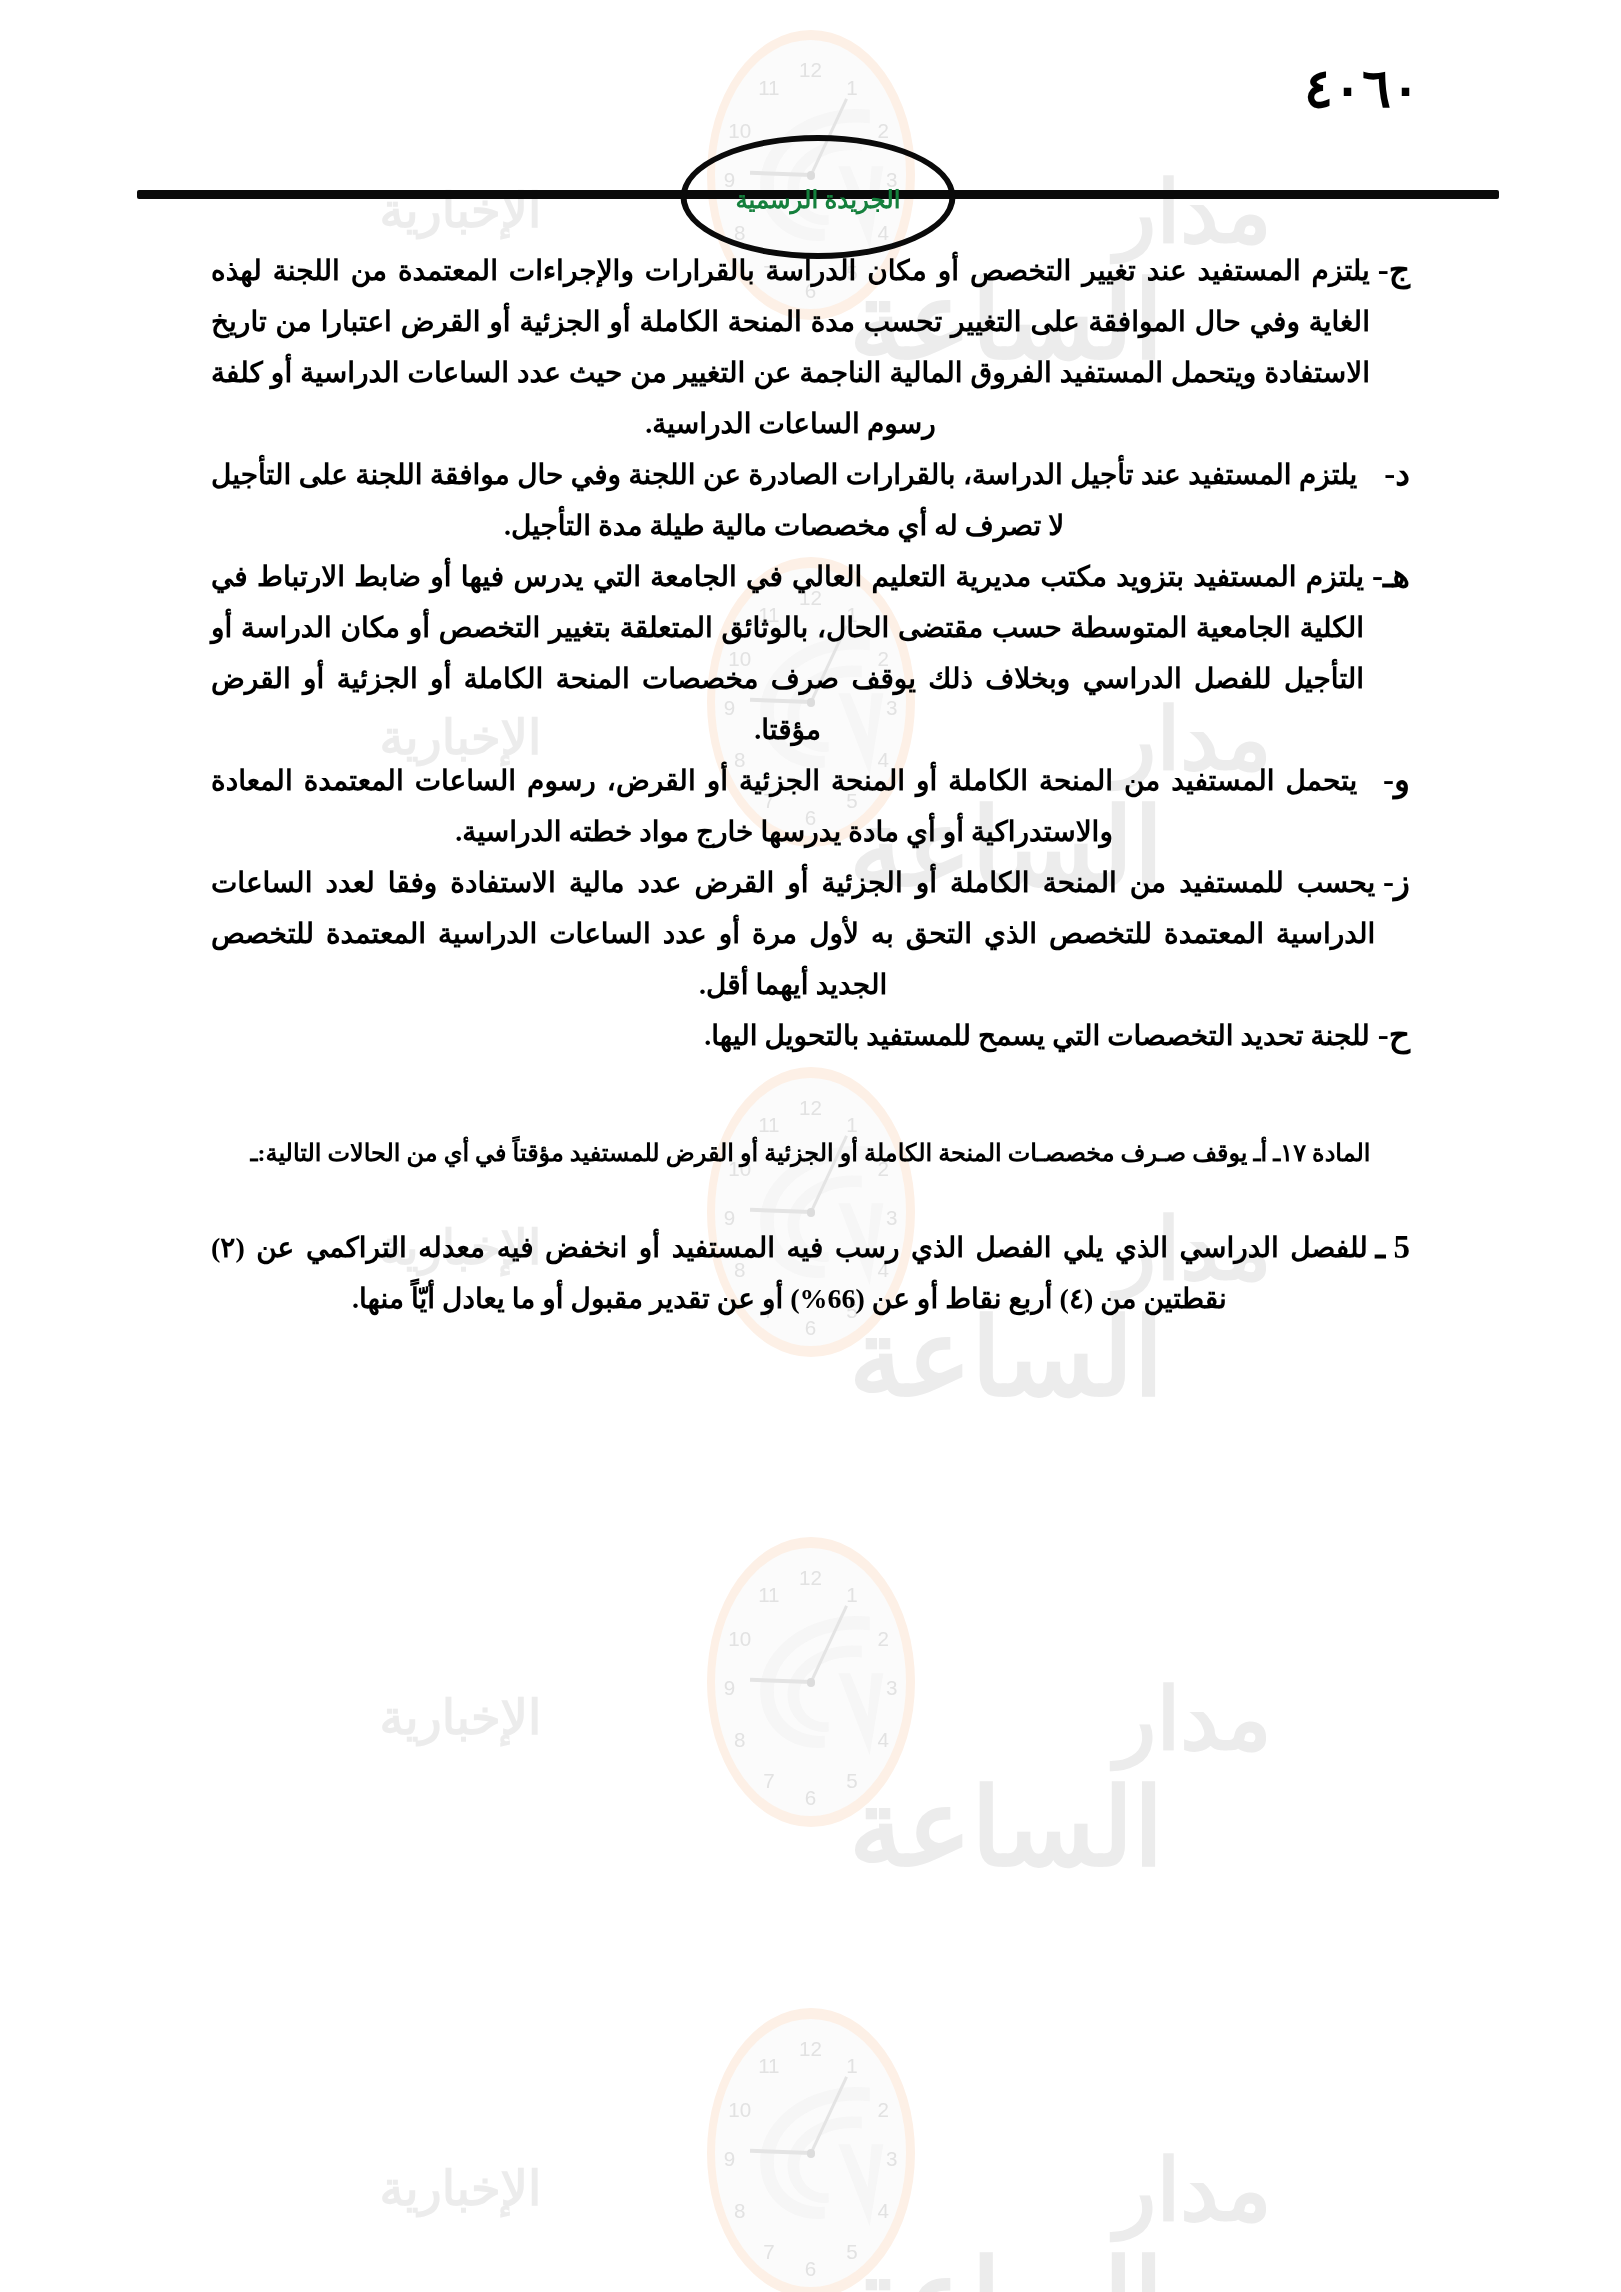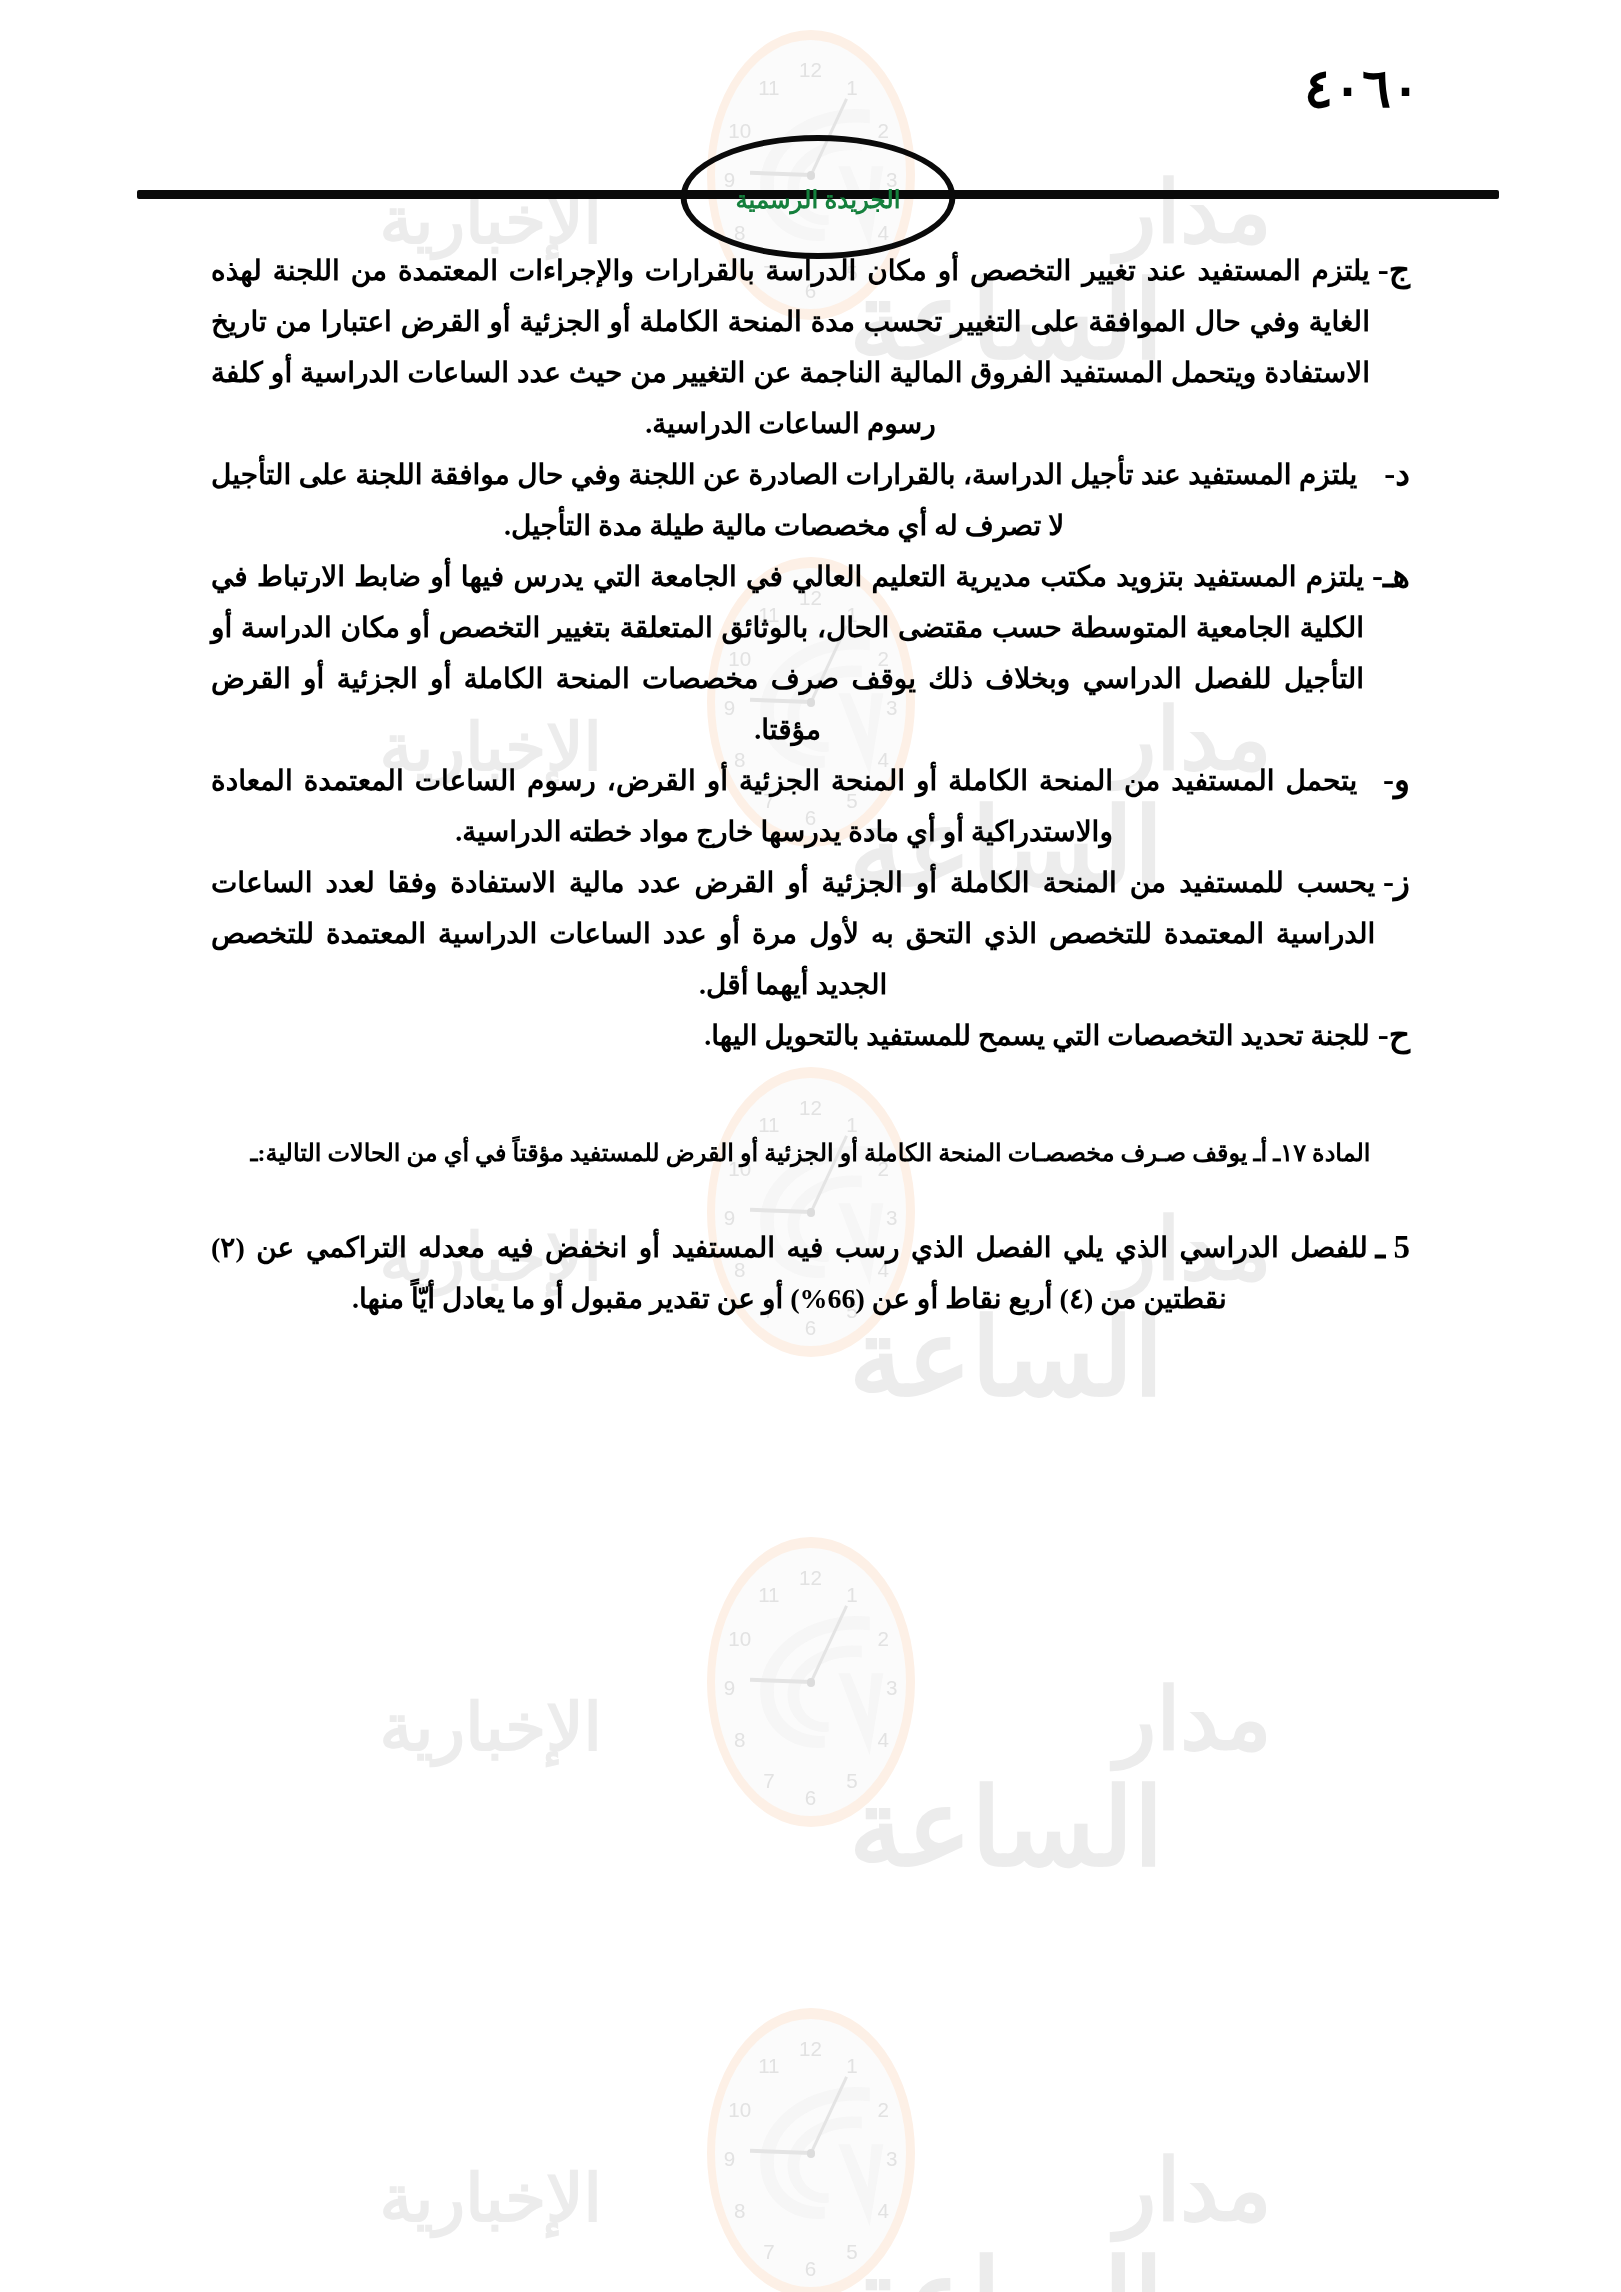--- a/index.html
+++ b/index.html
@@ -118,21 +118,21 @@
   }
   .wm-alsaa {
     right: 137px;
     top: 245px;
     font-size: 108px;
     letter-spacing: -2px;
   }
   .wm-akhbar {
     left: 59px;
     top: 165px;
-    font-size: 66px;
+    font-size: 48px;
   }
 
   
   .header {
     position: absolute;
     left: 0; right: 0;
     top: 0;
     height: 245px;
     z-index: 3;
   }

